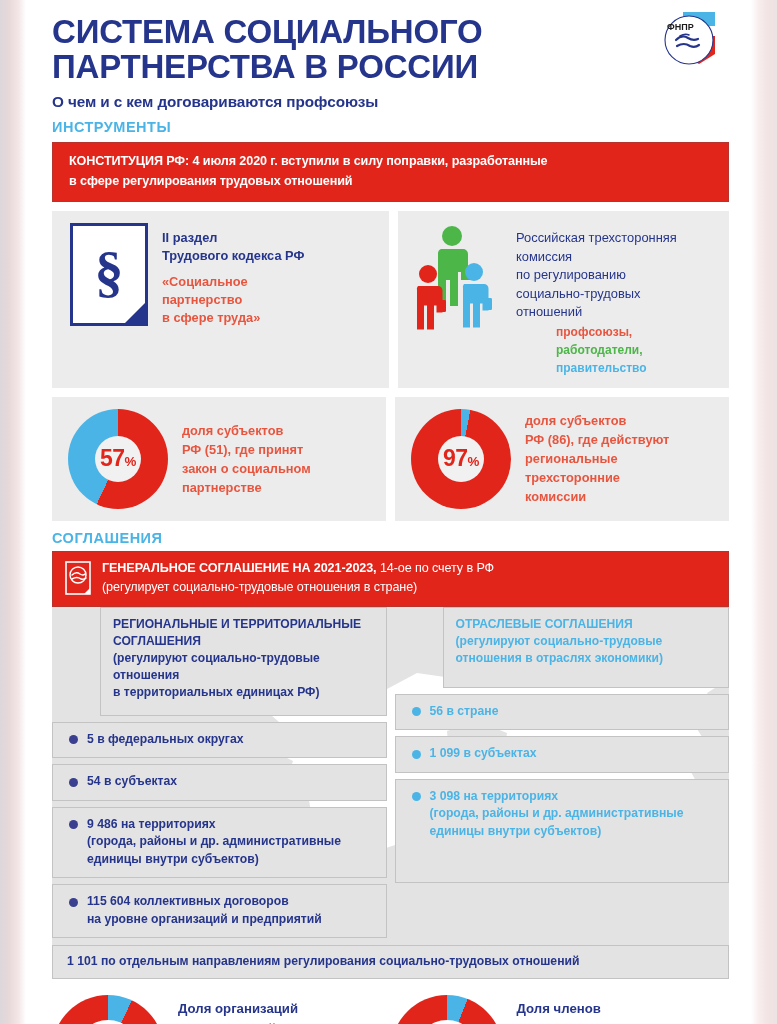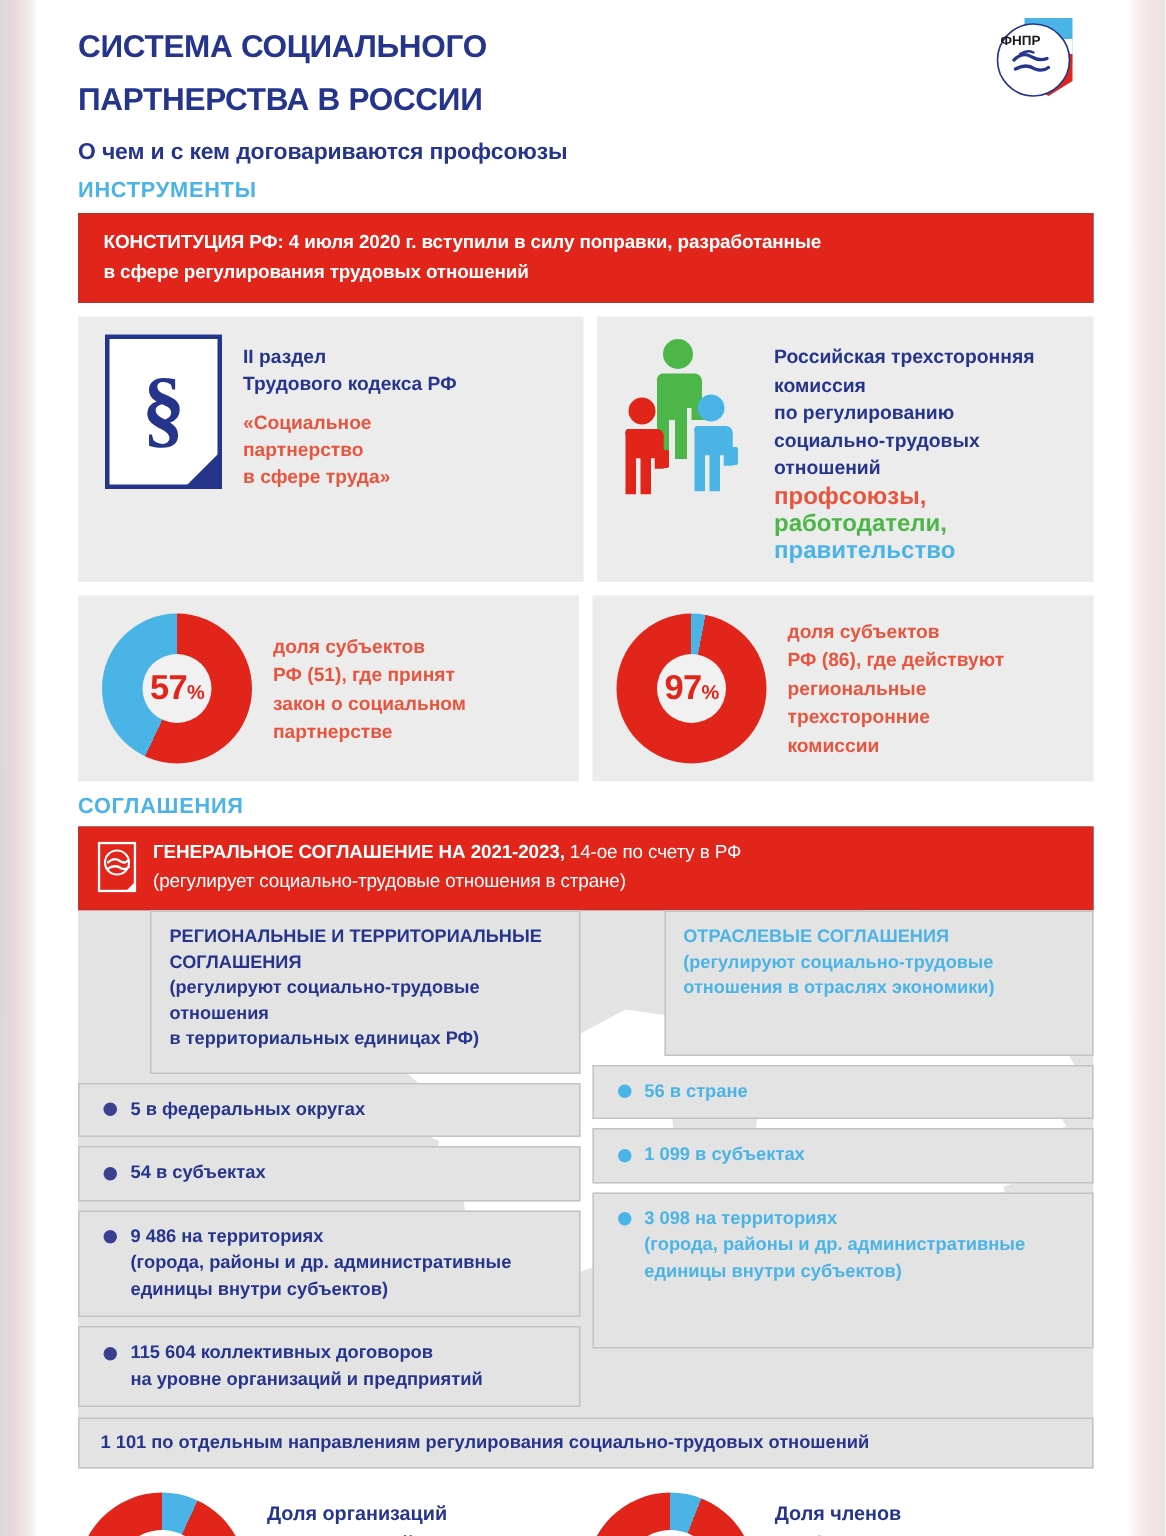--- a/index.html
+++ b/index.html
@@ -17,21 +17,21 @@
     pointer-events: none;
   }
   .edge.left  { left: 0;  background: linear-gradient(to right,  #dcd7da 0%, #e8d8da 35%, #f3e6e7 70%, #ffffff 100%); }
   .edge.right { right: 0; background: linear-gradient(to left,   #ece3e3 0%, #f2e3e4 35%, #f8eeee 70%, #ffffff 100%); }
 
   .content { position: absolute; left: 26px; top: 0; width: 725px; height: 1024px; }
 
   
   .header { padding: 14px 20px 0 26px; position: relative; }
   .title {
-    color: #26358c; font-weight: bold; font-size: 21px; line-height: 35px;
+    color: #26358c; font-weight: bold; font-size: 33px; line-height: 35px;
     letter-spacing: -0.2px; text-transform: uppercase;
   }
   .subtitle {
     color: #26358c; font-weight: bold; font-size: 15.3px; line-height: 20px;
     margin-top: 8px; letter-spacing: -0.1px;
   }
   .sec-head {
     color: #4bb4e6; font-weight: bold; font-size: 14.5px; letter-spacing: 0.5px;
     text-transform: uppercase; margin-top: 7px;
   }
@@ -60,22 +60,22 @@
                font-family: "Liberation Serif", serif; margin-top: -6px; }
   .doc .fold { position: absolute; right: -3px; bottom: -3px; width: 0; height: 0;
                border-left: 26px solid transparent; border-bottom: 26px solid #26358c; }
   .tk-text { padding-top: 6px; }
   .tk-title { color: #26358c; font-weight: bold; font-size: 12.8px; line-height: 18px; }
   .tk-quote { color: #e8553f; font-weight: bold; font-size: 12.8px; line-height: 18px; margin-top: 8px; }
 
   .card-rtk { padding: 11px 8px 11px 14px; }
   .figs { width: 98px; height: 108px; flex: none; position: relative; margin-right: 6px; }
   .rtk-text { padding-top: 7px; }
-  .rtk-title { color: #26358c; font-weight: bold; font-size: 12.9px; line-height: 18.5px; }
-  .rtk-legend { font-weight: bold; font-size: 16px; line-height: 18px; margin-top: 1px; }
+  .rtk-title { color: #26358c; font-weight: normal; font-size: 12.9px; line-height: 18.5px; }
+  .rtk-legend { font-weight: bold; font-size: 12px; line-height: 18px; margin-top: 1px; margin-left: 40px; }
   .c-red { color: #e8553f; } .c-green { color: #4cb648; } .c-blue { color: #4bb4e6; }
 
   
   .donutcard { background: #ececec; flex: 1; display: flex; align-items: center; padding: 12px 8px 12px 16px; }
   .donut { flex: none; position: relative; }
   .donut .hole {
     position: absolute; border-radius: 50%; left: 50%; top: 50%; transform: translate(-50%,-50%);
     display: flex; align-items: center; justify-content: center;
   }
   .donut .val { color: #e1251b; font-weight: bold; line-height: 1; letter-spacing: -0.5px; }
@@ -311,21 +311,21 @@
                   <span class="bullet bl-navy"></span>
                 <span class="litext-l">
                   <div>115 604 коллективных договоров</div>
                   <div>на уровне организаций и предприятий</div>
                 </span>
               </div>
             </div>
           </div>
 
           <div class="col">
-            <div class="cell head" style="padding-bottom:36px">
+            <div class="cell head" style="padding-bottom:20px">
               <div class="cellhead-r">
                 <div>ОТРАСЛЕВЫЕ СОГЛАШЕНИЯ</div>
                 <div class="sub">(регулируют социально-трудовые</div>
                 <div class="sub">отношения в отраслях экономики)</div>
               </div>
             </div>
 
             <div class="cell">
               <div class="li">
                   <span class="bullet bl-blue"></span>

